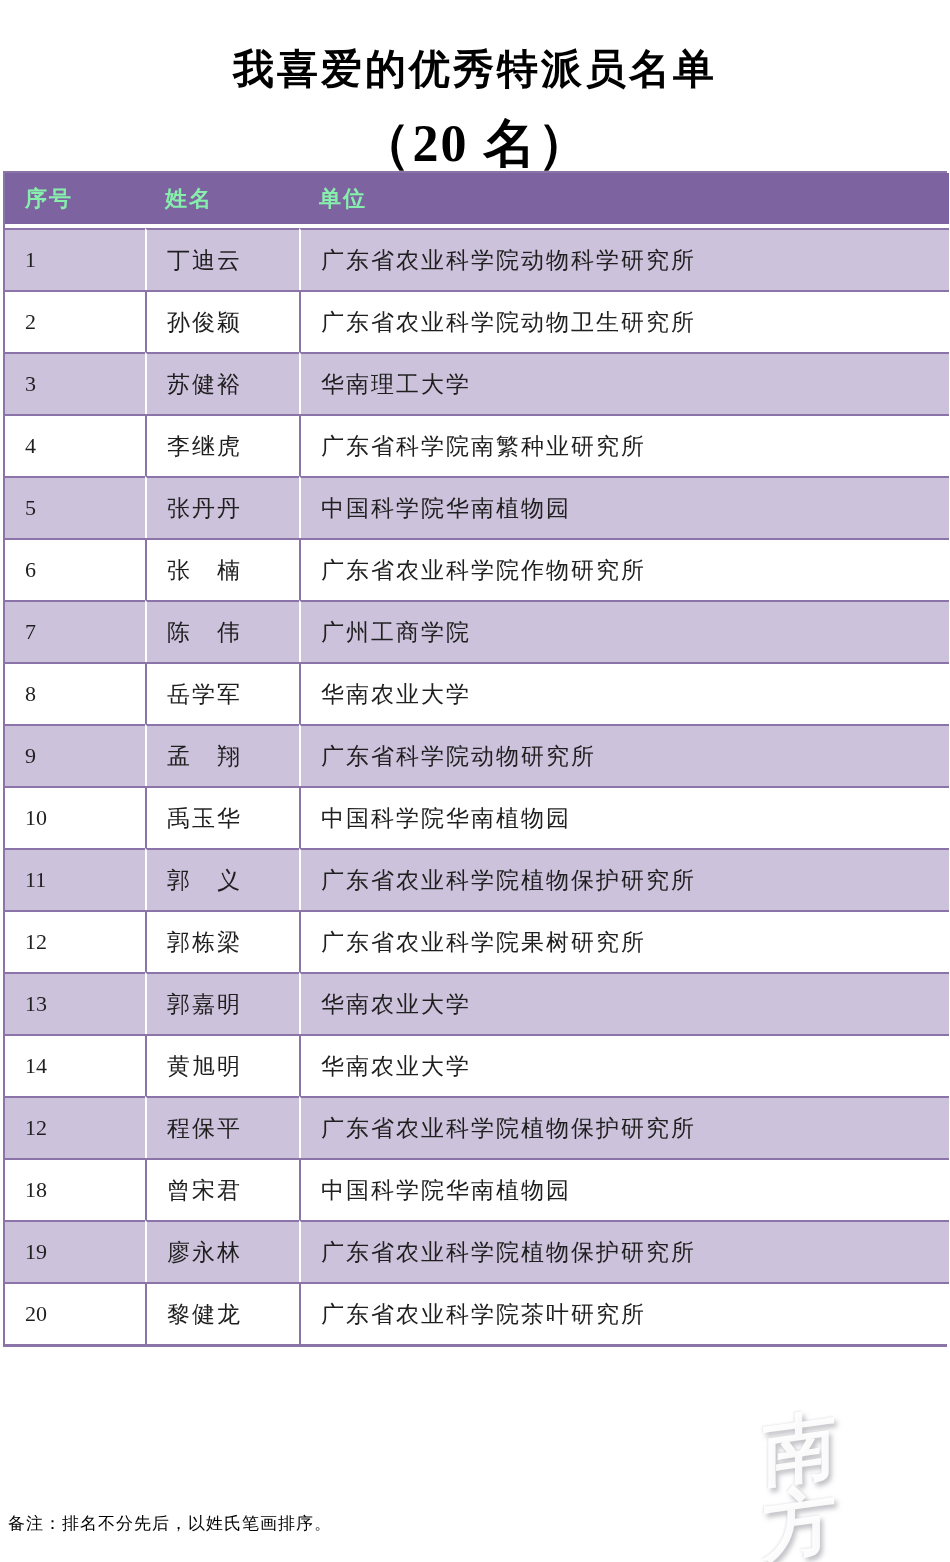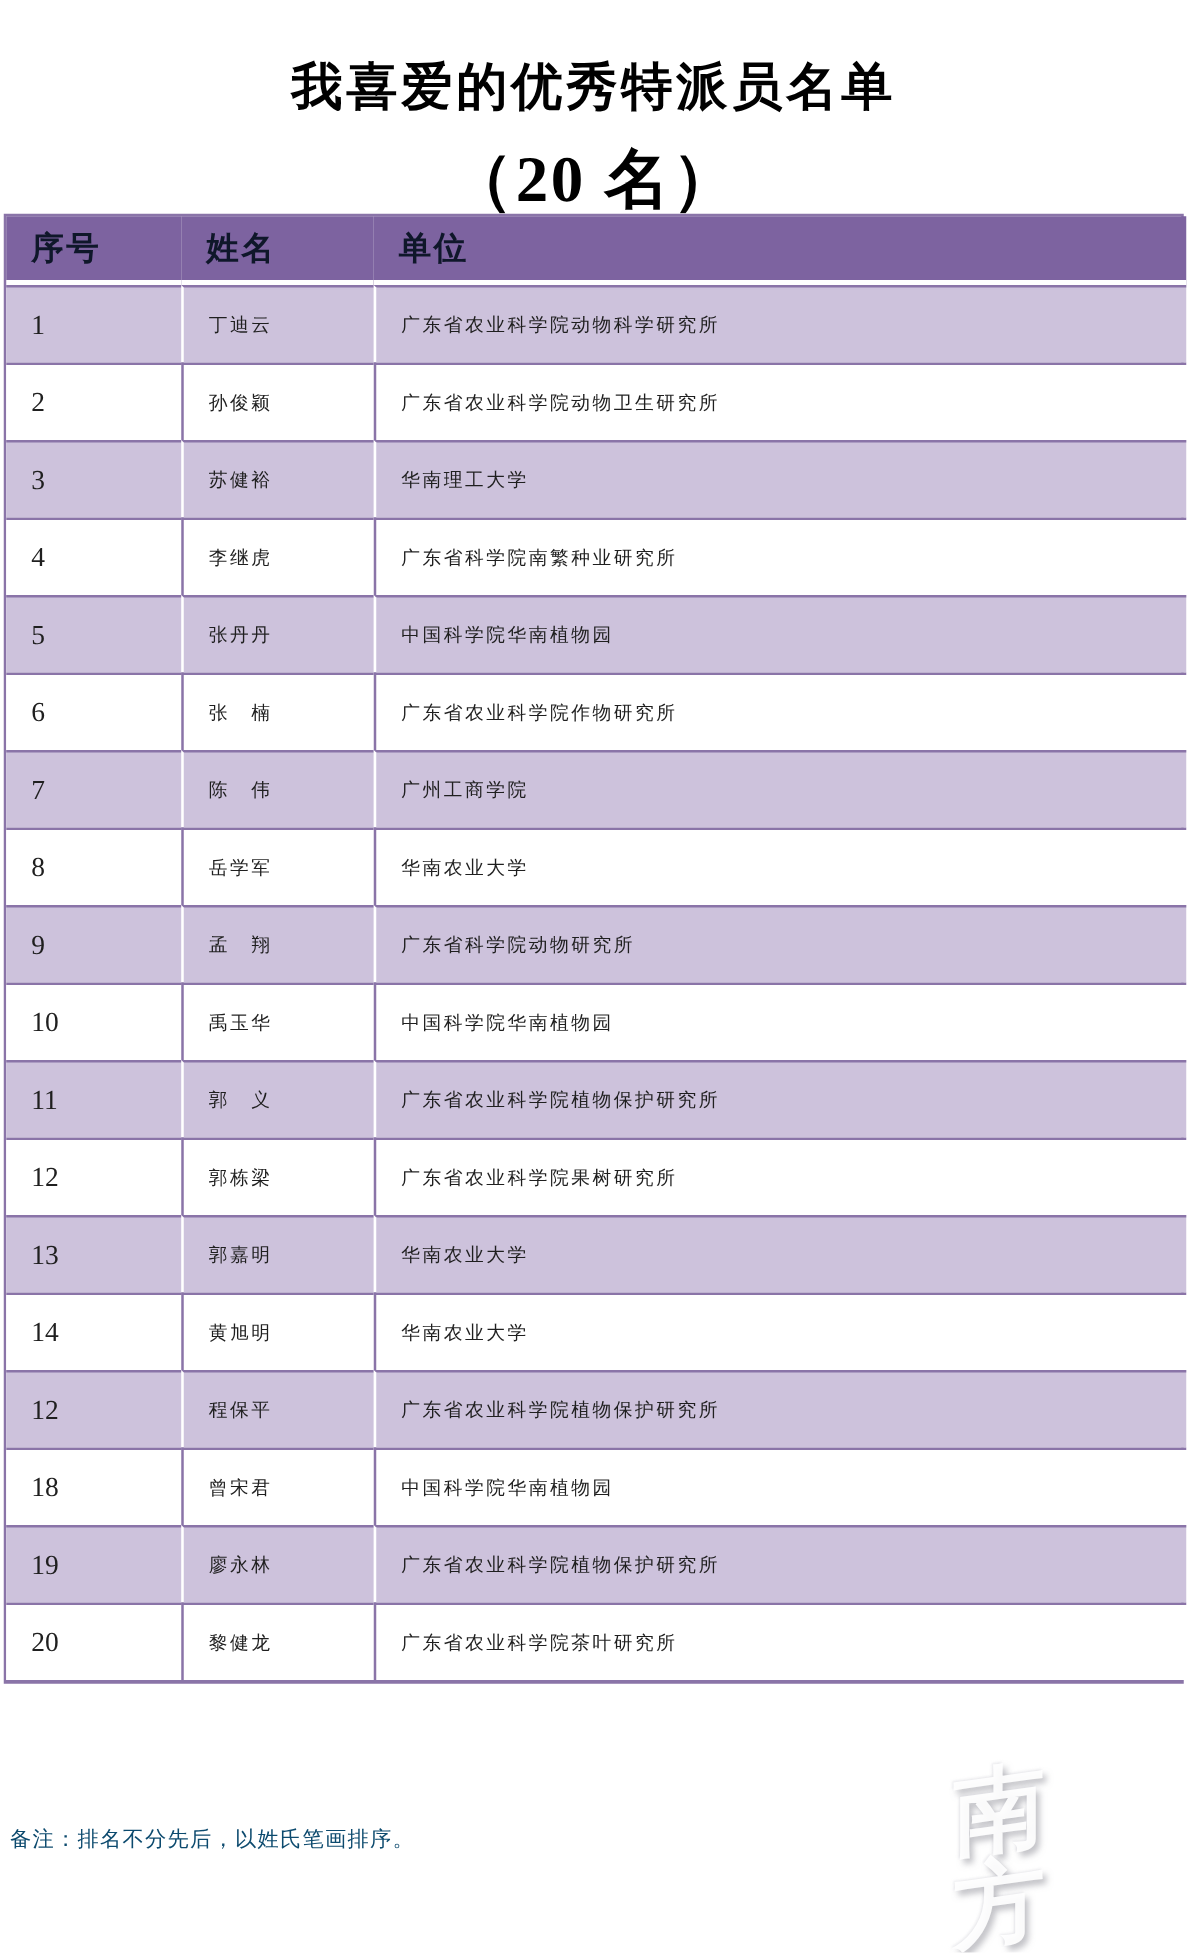--- a/index.html
+++ b/index.html
@@ -27,41 +27,41 @@
   .table-wrap{
     position:absolute;left:3px;top:171px;width:944px;
     border:2px solid var(--border);border-bottom-width:3px;
     background:#fff;
   }
   table{width:100%;border-collapse:separate;border-spacing:0;table-layout:fixed;}
   col.c-index{width:140px;}
   col.c-name{width:154px;}
   col.c-org{width:650px;}
   thead th{
-    background:var(--header-bg);color:#0f172a;
+    background:var(--header-bg);color:#86efac;
     font-family:"Liberation Sans","DejaVu Sans",sans-serif;
-    font-size:26px;font-weight:bold;letter-spacing:2px;
+    font-size:22px;font-weight:bold;letter-spacing:2px;
     text-align:left;vertical-align:middle;
     height:55px;padding:0 0 0 20px;
     border-bottom:4px solid #ffffff;
   }
   tbody td{
     height:62px;vertical-align:middle;
-    font-size:15px;letter-spacing:2px;color:var(--text);
+    font-size:23px;letter-spacing:2px;color:var(--text);
     padding:0 0 0 20px;
     border-top:2px solid var(--border);
     background:#ffffff;
   }
   tbody td + td{border-left:2px solid var(--border);}
   tbody tr:nth-child(odd) td{background:var(--band-bg);}
   tbody tr:nth-child(odd) td + td{border-left-color:#ffffff;}
   tbody td.cell-index{font-size:22px;letter-spacing:0;}
   .note{
-    position:absolute;left:8px;top:1460px;
-    font-size:17px;letter-spacing:1px;color:#0c4a6e;
+    position:absolute;left:8px;top:1512px;
+    font-size:17px;letter-spacing:1px;color:#000000;
     font-family:Liberation Serif, serif;
   }
   .watermark{
     position:absolute;right:58px;top:1408px;width:130px;
     font-size:74px;line-height:1.0;font-weight:bold;
     font-family:"DejaVu Serif","Liberation Serif",serif;
     color:rgba(255,255,255,0.92);
     text-shadow:3px 4px 5px rgba(140,140,150,0.55), -1px -1px 2px rgba(200,200,210,0.35);
     transform:rotate(-8deg) skewX(-8deg);
     pointer-events:none;user-select:none;

